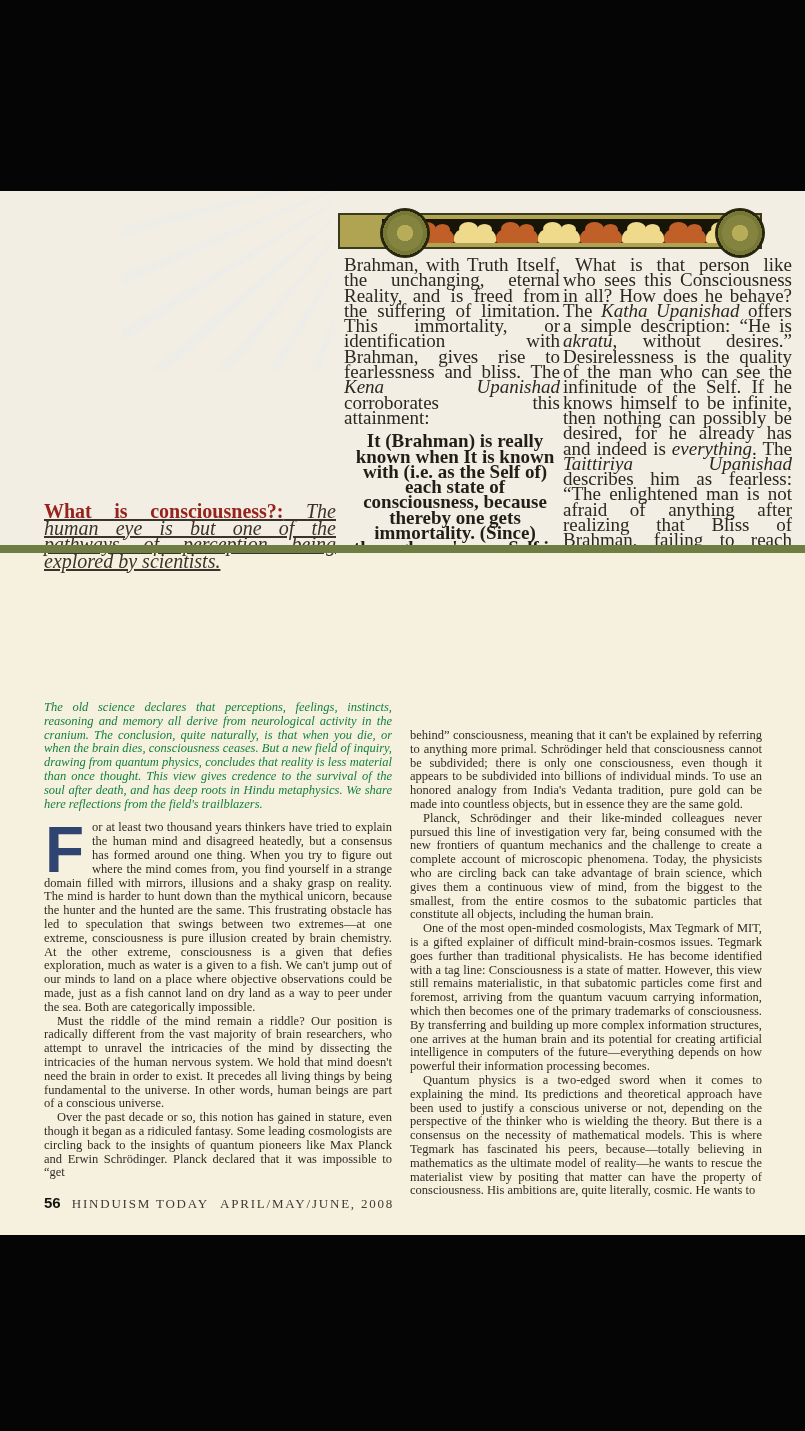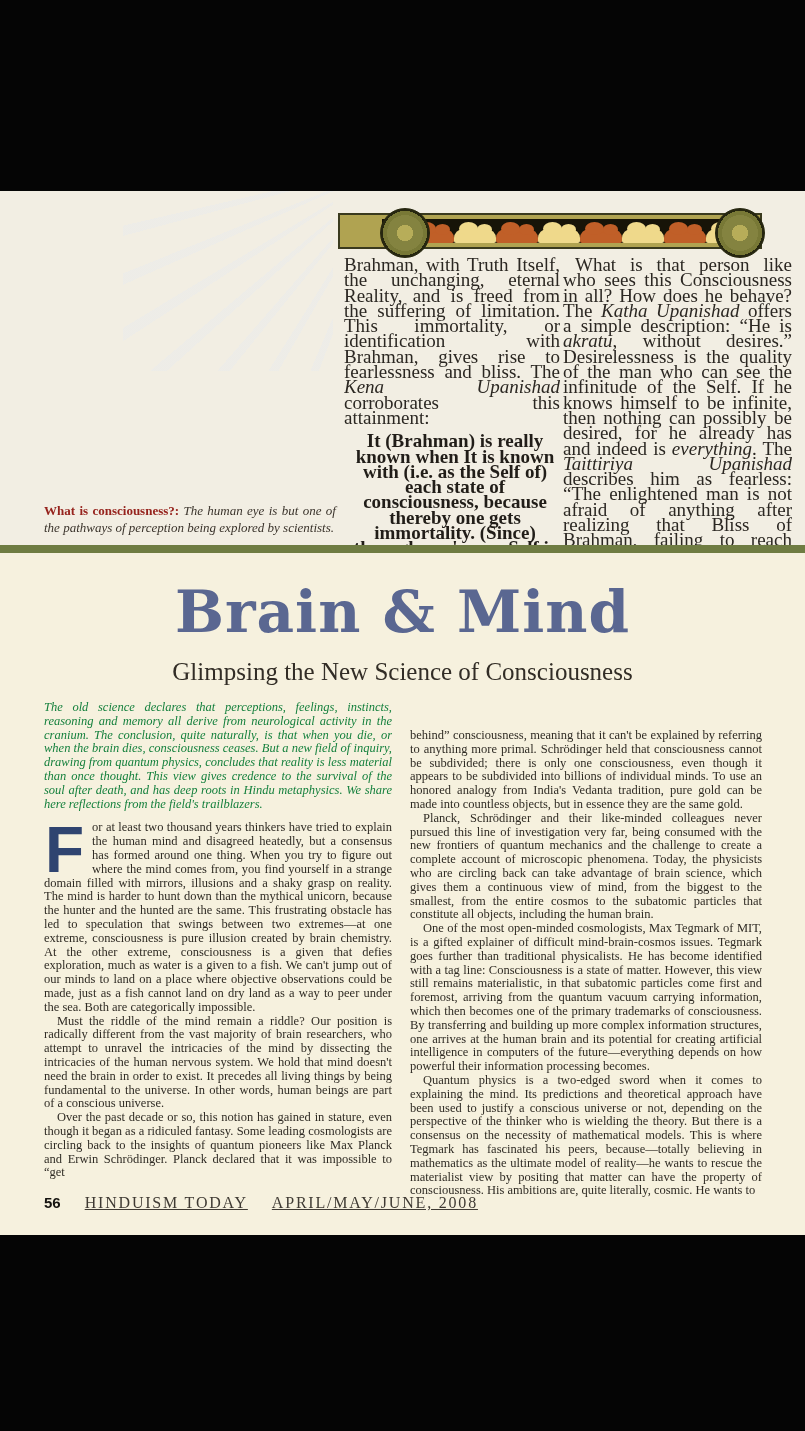--- a/index.html
+++ b/index.html
@@ -30,21 +30,21 @@
   }
   .eye::after { 
     content:""; position:absolute; right:-20px; top:-10px; width:230px; height:190px;
     background:
       repeating-conic-gradient(from 120deg at 120% -10%, rgba(220,230,250,.25) 0deg 2deg, rgba(220,230,250,0) 2deg 9deg);
     opacity:.8;
   }
   
   .caption {
     position:absolute; left:44px; top:312px; width:292px;
-    font-size:13px; line-height:16.5px; color:#3a332b; font-style:italic; text-align:justify;
+    font-size:20px; line-height:16.5px; color:#3a332b; font-style:italic; text-align:justify;text-decoration:underline;
   }
   .cap-lead { font-style:normal; font-weight:bold; color:#96231d; }
   
   .band {
     position:absolute; left:338px; top:22px; width:424px; height:36px;
     background:#b0a351; border:2px solid #3a3a1e; box-sizing:border-box;
   }
   .band-strip {
     position:absolute; left:42px; right:8px; top:4px; bottom:4px;
     background:#171408; overflow:hidden;
@@ -98,21 +98,21 @@
   .bp.indent { text-indent:13px; }
   .intro { font-style:italic; color:#15803d; margin-bottom:10px !important; }
   .dropcap {
     float:left; font-family:"Liberation Sans", sans-serif; font-weight:bold;
     font-size:64px; line-height:52px; color:#2f4470; margin:3px 8px 0 1px;
   }
   
   .footer { position:absolute; left:44px; top:1003px; white-space:nowrap; }
   .pagenum { font-family:"Liberation Sans", sans-serif; font-weight:bold; font-size:15px; color:#15130f;text-align:center; }
   .mag, .issue {
-    font-size:16px; letter-spacing:1.8px; color:#3f3a33; margin-left:24px;text-decoration:underline;
+    font-size:13px; letter-spacing:1.8px; color:#3f3a33; margin-left:11px;
   }
 </style>
 </head>
 <body>
 
 <div class="page">
 
   <div class="top-section">
 
     <div class="eye"></div>
@@ -142,22 +142,20 @@
     </div>
 
     <div class="tcol tcol2">
       <p class="tp indent">What is that person like who sees this Consciousness in all? How does he behave? The <i>Katha Upanishad</i> offers a simple description: “He is <i>akratu</i>, without desires.” Desirelessness is the quality of the man who can see the infinitude of the Self. If he knows himself to be infinite, then nothing can possibly be desired, for he already has and indeed is <i>everything</i>. The <i>Taittiriya Upanishad</i> describes him as fearless: “The enlightened man is not afraid of anything after realizing that Bliss of Brahman, failing to reach which, words turn back along with the mind. Him, indeed, this remorse does not afflict: ‘Why did I not</p>
     </div>
 
   </div>
 
   <div class="green-bar"></div>
 
-  <h1 class="title">Brain &amp; Mind</h1>
-  <h2 class="subtitle">Glimpsing the New Science of Consciousness</h2>
 
   <div class="col colL">
     <p class="intro">The old science declares that perceptions, feelings, instincts, reasoning and memory all derive from neurological activity in the cranium. The conclusion, quite naturally, is that when you die, or when the brain dies, consciousness ceases. But a new field of inquiry, drawing from quantum physics, concludes that reality is less material than once thought. This view gives credence to the survival of the soul after death, and has deep roots in Hindu metaphysics. We share here reflections from the field's trailblazers.</p>
     <p class="bp"><span class="dropcap">F</span><span>or at least two thousand years thinkers have tried to explain the human mind and disagreed heatedly, but a consensus has formed around one thing. When you try to figure out where the mind comes from, you find yourself in a strange domain filled with mirrors, illusions and a shaky grasp on reality. The mind is harder to hunt down than the mythical unicorn, because the hunter and the hunted are the same. This frustrating obstacle has led to speculation that swings between two extremes—at one extreme, consciousness is pure illusion created by brain chemistry. At the other extreme, consciousness is a given that defies exploration, much as water is a given to a fish. We can't jump out of our minds to land on a place where objective observations could be made, just as a fish cannot land on dry land as a way to peer under the sea. Both are categorically impossible.</span></p>
     <p class="bp indent">Must the riddle of the mind remain a riddle? Our position is radically different from the vast majority of brain researchers, who attempt to unravel the intricacies of the mind by dissecting the intricacies of the human nervous system. We hold that mind doesn't need the brain in order to exist. It precedes all living things by being fundamental to the universe. In other words, human beings are part of a conscious universe.</p>
     <p class="bp indent">Over the past decade or so, this notion has gained in stature, even though it began as a ridiculed fantasy. Some leading cosmologists are circling back to the insights of quantum pioneers like Max Planck and Erwin Schrödinger. Planck declared that it was impossible to “get</p>
   </div>
 
   <div class="col colR">
     <p class="bp">behind” consciousness, meaning that it can't be explained by referring to anything more primal. Schrödinger held that consciousness cannot be subdivided; there is only one consciousness, even though it appears to be subdivided into billions of individual minds. To use an honored analogy from India's Vedanta tradition, pure gold can be made into countless objects, but in essence they are the same gold.</p>

